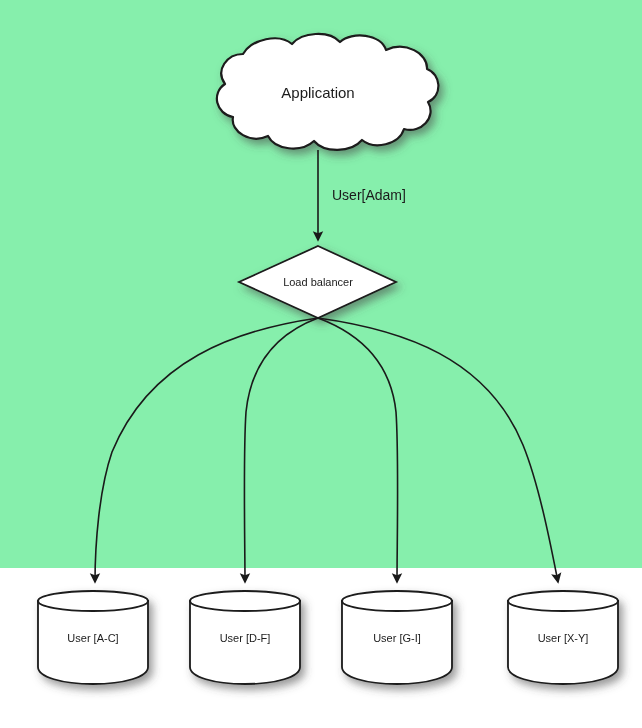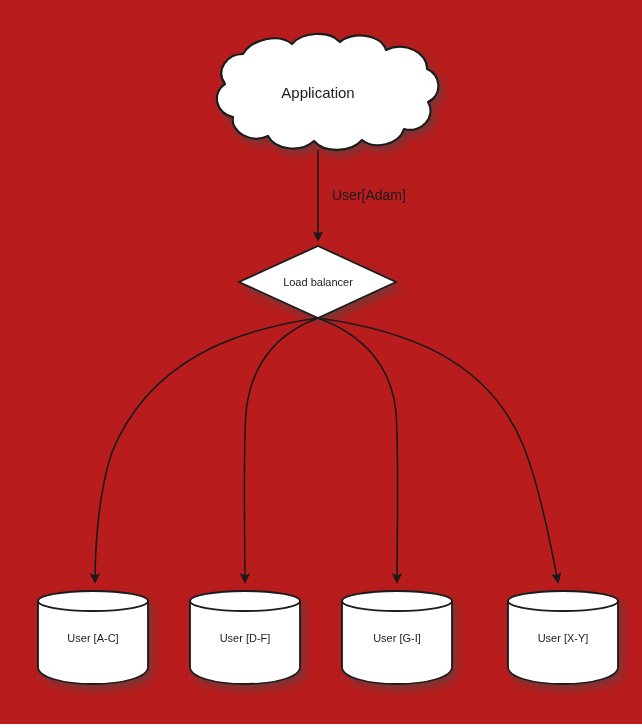--- a/index.html
+++ b/index.html
@@ -10,22 +10,22 @@
   }
   body {
     width: 642px;
     height: 728px;
     font-family: "Liberation Sans", sans-serif;
     overflow: hidden;
   }
   #diagram-root {
     position: relative;
     width: 642px;
-    height: 724px;
-    background: #b91c1c;
+    height: 568px;
+    background: #86efac;
   }
   svg.canvas {
     position: absolute;
     top: 0;
     left: 0;
     width: 642px;
     height: 728px;
     display: block;
   }
   .node-label {

